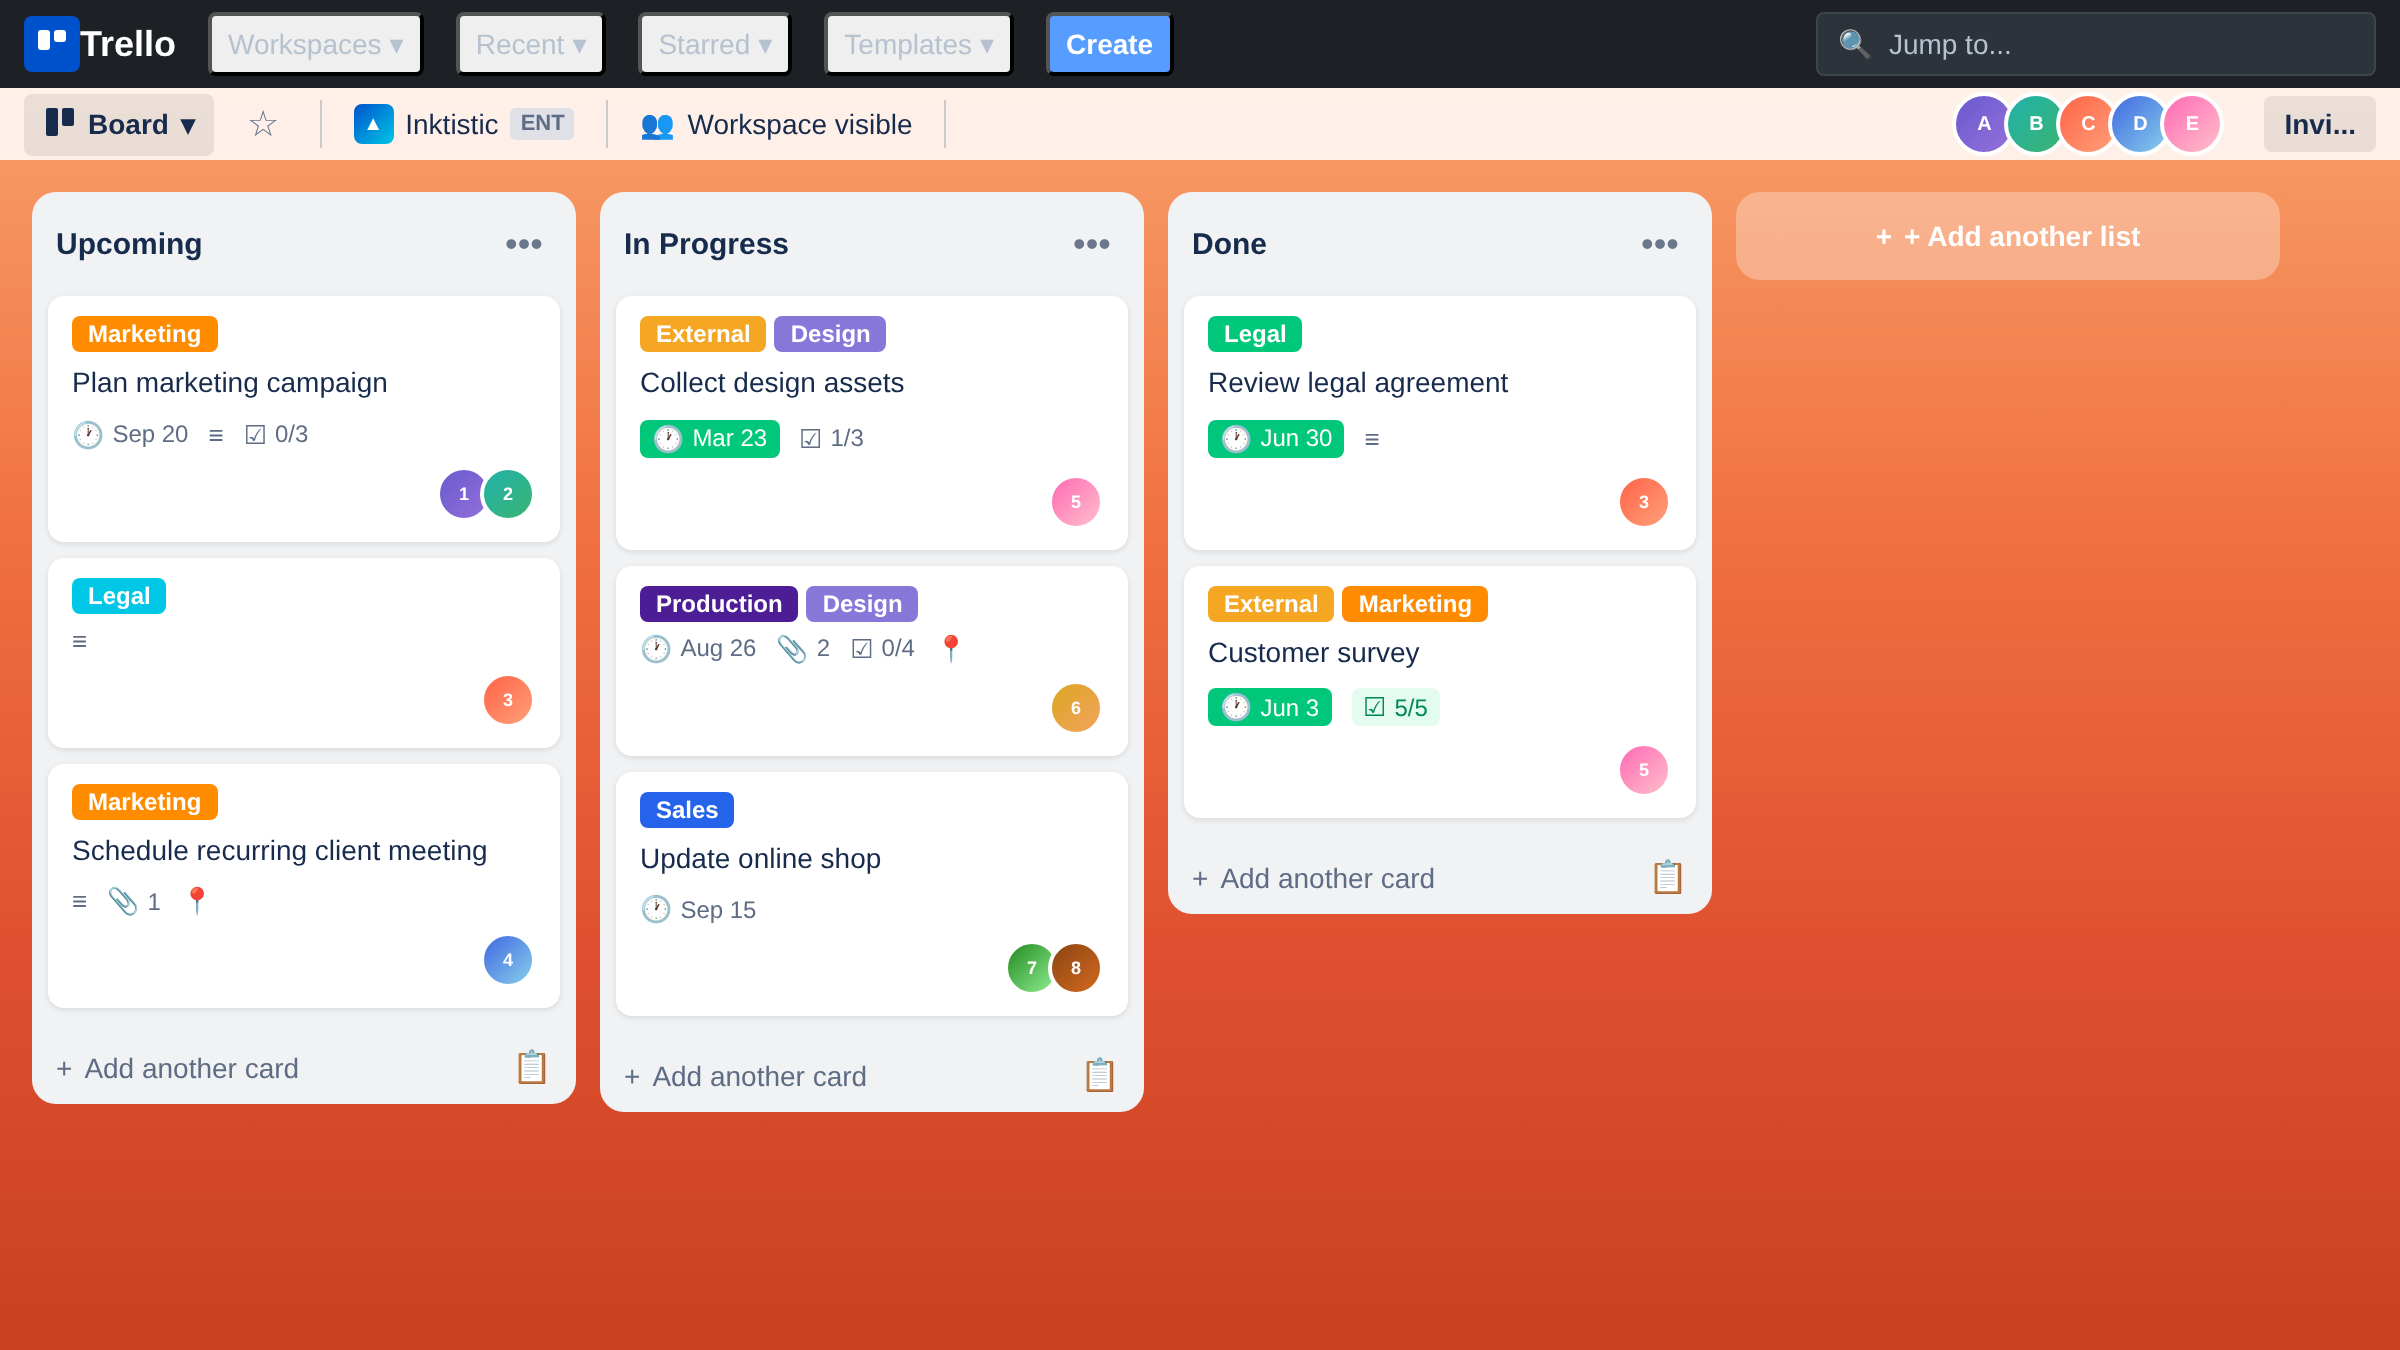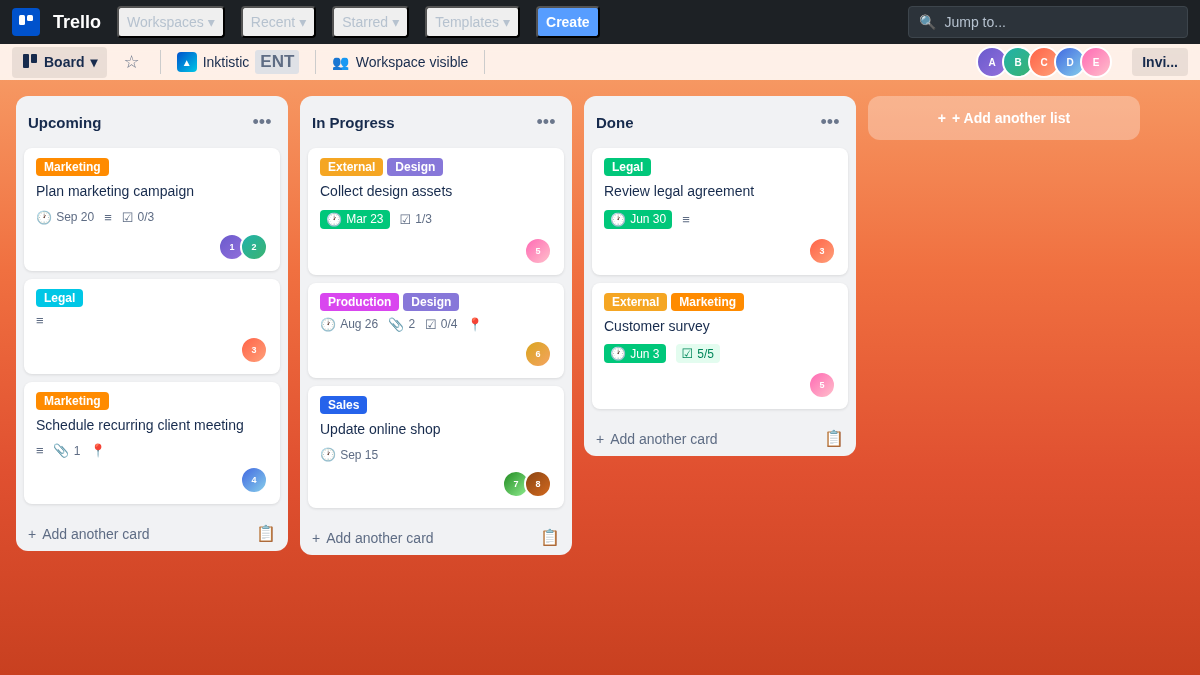--- a/index.html
+++ b/index.html
@@ -16,21 +16,21 @@
       background: #1d2125;
       height: 44px;
       display: flex;
       align-items: center;
       padding: 0 12px;
       gap: 16px;
     }
     .trello-logo {
       display: flex;
       align-items: center;
-      gap: 13px;
+      gap: 0;
       color: white;
       font-weight: 700;
       font-size: 18px;
     }
     .trello-logo .logo-icon {
       width: 28px;
       height: 28px;
       background: #0052cc;
       border-radius: 4px;
       display: flex;
@@ -124,21 +124,21 @@
       align-items: center;
       justify-content: center;
       color: white;
       font-size: 10px;
       font-weight: 900;
     }
     .ent-badge {
       background: #dfe1e6;
       border-radius: 3px;
       padding: 2px 5px;
-      font-size: 17px;
+      font-size: 11px;
       font-weight: 600;
       color: #5e6c84;
     }
     .visibility-tag {
       display: flex;
       align-items: center;
       gap: 6px;
       color: #172b4d;
       font-size: 14px;
     }
@@ -533,21 +533,21 @@
           <div class="card-footer">
             <div class="card-avatars" style="margin-left: auto;">
               <div class="card-avatar" style="background: linear-gradient(135deg, rgb(255, 105, 180), rgb(255, 192, 203));">
                 <div class="avatar-face" style="font-size:9px;color:white;">5</div>
               </div>
             </div>
           </div>
         </div>
         <div class="card">
           <div class="card-tags">
-            <span class="tag" style="background: #d946ef;">Production</span>
+            <span class="tag" style="background: #4c1d95;">Production</span>
             <span class="tag" style="background: rgb(135, 119, 217);">Design</span>
           </div>
           <div class="card-meta">
             <span class="meta-item">
               <span class="meta-icon">🕐</span>
               <span>Aug 26</span>
             </span>
             <span class="meta-item">
               <span class="meta-icon">📎</span>
               <span>2</span>

